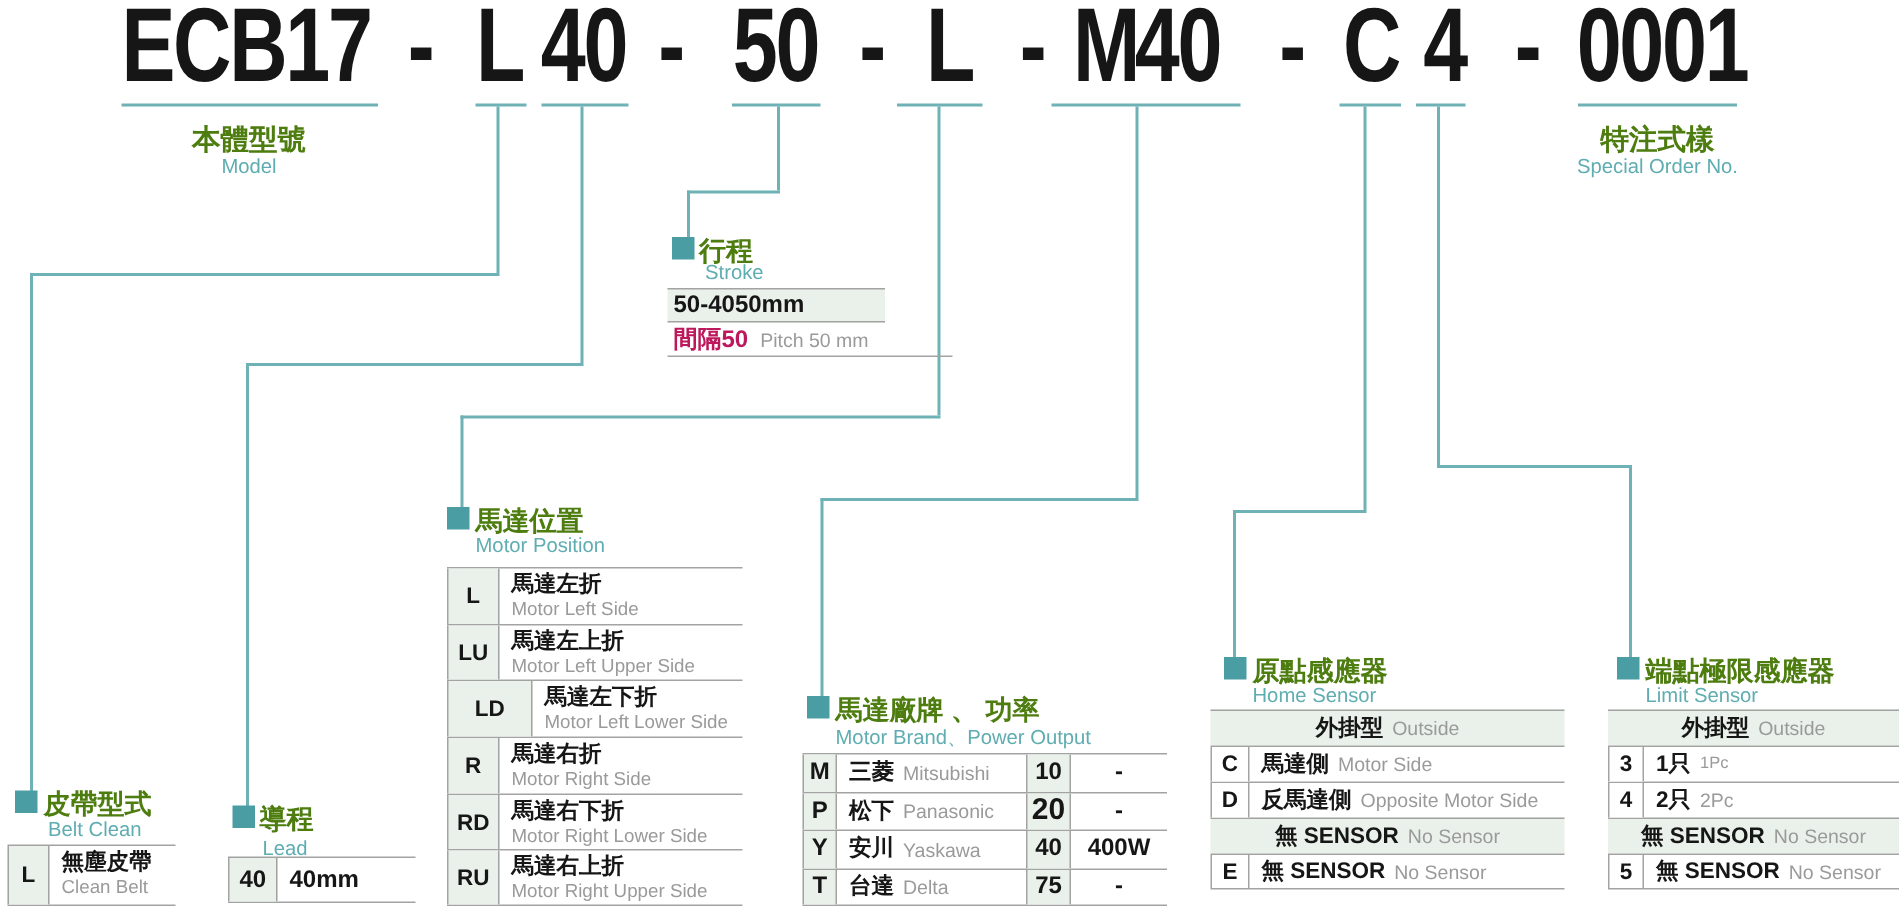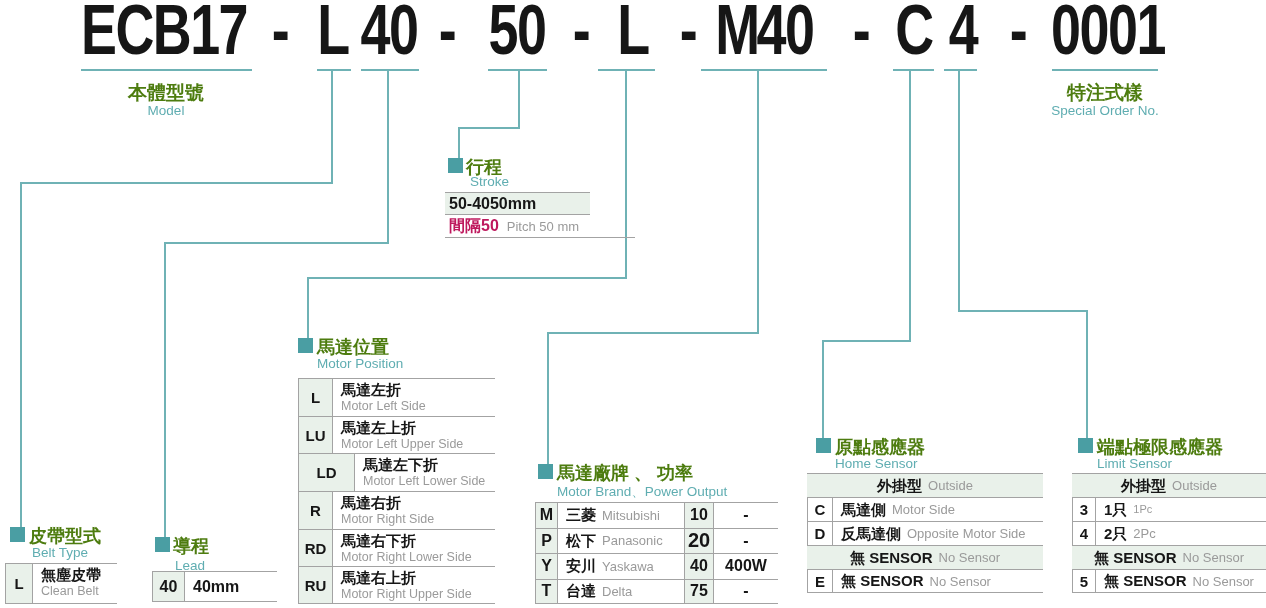--- a/index.html
+++ b/index.html
@@ -173,21 +173,21 @@
         <div class="cn-line">馬達右上折</div>
         <div class="en-line">Motor Right Upper Side</div>
       </div>
     </div>
   </div>
 </div>
 
 <div>
   <div class="sq" style="left:10px;top:527px"></div>
   <div class="cnh" style="left:29px;top:524px">皮帶型式</div>
-  <div class="enh" style="left:32px;top:545px">Belt Type</div>
+  <div class="enh" style="left:32px;top:545px">Belt Clean</div>
   <div class="tbl" style="left:5px;top:563px;width:112px">
     <div class="trow" style="height:41px">
       <div class="cell-code" style="width:28px">L</div>
       <div class="cell-desc">
         <div class="cn-line">無塵皮帶</div>
         <div class="en-line">Clean Belt</div>
       </div>
     </div>
   </div>
 </div>

